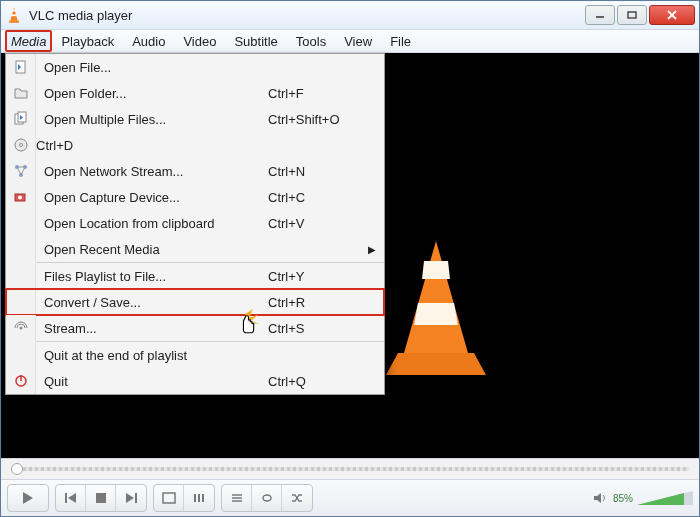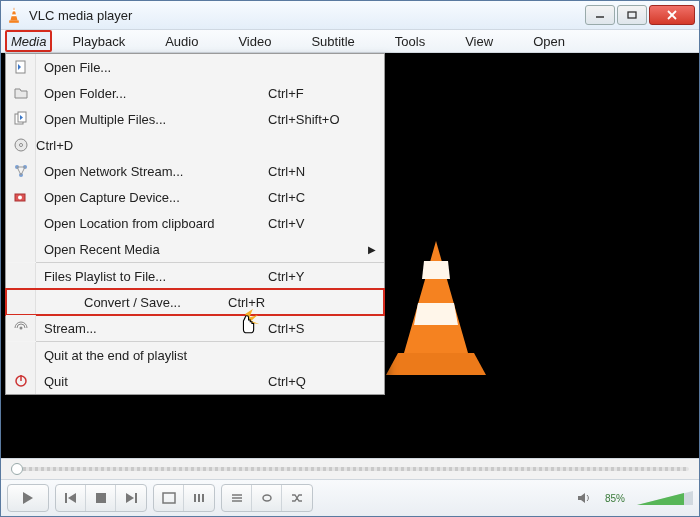--- a/index.html
+++ b/index.html
@@ -8,49 +8,49 @@
 .window { width: 700px; height: 517px; border: 1px solid #5a7aa0; display: flex; flex-direction: column; background: #fff; }
 
 .titlebar { height: 24px; background: linear-gradient(#f7fbff,#e4eef9); display: flex; align-items: center; padding: 14px 4px; border-bottom: 1px solid #cfd8e2; }
 .titlebar .logo { width: 18px; height: 18px; margin-right: 6px; }
 .titlebar .title { font-size: 13px; color: #222; flex: 1; }
 .winbtns { display: flex; gap: 2px; }
 .winbtn { width: 30px; height: 20px; border: 1px solid #9aa; background: linear-gradient(#f4f4f4,#dfe6ec); border-radius: 3px; display: flex; align-items: center; justify-content: center; font-size: 10px; }
 .winbtn.close { width: 46px; background: linear-gradient(#f07068,#d43a2a); border-color: #a02820; color: #fff; font-weight: bold; }
 
 .menubar { height: 23px; background: linear-gradient(#fafcfe,#eef3f8); display: flex; align-items: stretch; padding: 0 4px; border-bottom: 1px solid #d0d7de; font-size: 13px; }
-.menubar .menuitem { padding: 2px 20px; display: flex; align-items: center; color: #222; cursor: default; }
+.menubar .menuitem { padding: 2px 9px; display: flex; align-items: center; color: #222; cursor: default; }
 .menubar .menuitem.active { background: #e8f0fa; border: 2px solid #d52b1e; border-radius: 2px; padding: 0 4px; font-style: italic; }
 
 .content { position: relative; flex: 1; background: #4c1d95; }
 .video-area { position: absolute; inset: 0; background: #000; display: flex; align-items: center; justify-content: center; }
 .cone-bg { width: 120px; height: 150px; position: absolute; left: 375px; top: 180px; }
 
 .dropdown { position: absolute; left: 4px; top: 0; width: 380px; background: #f4f4f4; border: 1px solid #9a9a9a; box-shadow: 4px 4px 8px rgba(0,0,0,.35); font-size: 13px; }
 .dropdown .row { display: flex; align-items: center; height: 26px; position: relative; }
 .dropdown .icon-col { width: 30px; display: flex; align-items: center; justify-content: center; border-right: 1px solid #e0e0e0; height: 100%; background: #f2f2f2; }
 .dropdown .label-col { flex: 1; padding-left: 8px; color: #222; }
 .dropdown .short-col { width: 100px; color: #222; text-align: left; }
 .dropdown .arrow-col { width: 16px; color: #222; font-size: 10px; }
 .dropdown .sep { height: 1px; background: #d0d0d0; margin-left: 30px; }
-.dropdown .row.highlight { outline: 2px solid #d52b1e; outline-offset: -1px; gap: 40px; }
+.dropdown .row.highlight { outline: 2px solid #d52b1e; outline-offset: -1px; }
 
 .cursor { position: absolute; left: 228px; top: 256px; width: 34px; height: 34px; pointer-events: none; z-index: 50; }
 
 .seekbar { height: 22px; background: #f2f2f2; display: flex; align-items: center; padding: 0 10px; border-top: 1px solid #d0d7de; border-bottom: 1px solid #d0d7de; }
 .seek-track { flex: 1; height: 4px; background: repeating-linear-gradient(90deg,#c9c9c9 0 3px,#e3e3e3 3px 6px); position: relative; border-radius: 2px; }
 .seek-knob { position: absolute; left: 0; top: -4px; width: 12px; height: 12px; background: #fff; border: 1px solid #9aa; border-radius: 6px; }
 
 .controls { height: 36px; background: linear-gradient(#f8fafc,#eaeef3); display: flex; align-items: center; padding: 0 6px; gap: 6px; }
 .btngrp { display: flex; border: 1px solid #bfc6cc; border-radius: 4px; overflow: hidden; background: linear-gradient(#fdfdfd,#e8ecef); }
 .cbtn { width: 30px; height: 26px; display: flex; align-items: center; justify-content: center; border-right: 1px solid #cfd5da; font-size: 12px; color: #555; }
 .cbtn:last-child { border-right: none; }
 .cbtn.play { width: 40px; }
 .spacer { flex: 1; }
-.volume { display: flex; align-items: center; gap: 12px; }
+.volume { display: flex; align-items: center; gap: 4px; }
 .vol-text { font-size: 10px; color: #3a7a3a; }
 .vol-tri { width: 56px; height: 18px; }
 
 .micon { width: 16px; height: 16px; }
 svg { display: block; }
 </style>
 </head>
 <body>
 
 <div class="window">
@@ -84,21 +84,21 @@
   </div>
 
   <div class="menubar">
     <div class="menuitem active">Media</div>
     <div class="menuitem">Playback</div>
     <div class="menuitem">Audio</div>
     <div class="menuitem">Video</div>
     <div class="menuitem">Subtitle</div>
     <div class="menuitem">Tools</div>
     <div class="menuitem">View</div>
-    <div class="menuitem">Open</div>
+    <div class="menuitem">File</div>
   </div>
 
   <div class="content">
     <div class="video-area">
       <svg class="cone-bg" viewBox="0 0 120 150">
         <polygon points="60,8 92,120 28,120" fill="#f58220"></polygon>
         <polygon points="48,28 72,28 74,46 46,46" fill="#fff6ea"></polygon>
         <polygon points="42,70 78,70 82,92 38,92" fill="#fff6ea"></polygon>
         <polygon points="22,120 98,120 110,142 10,142" fill="#ec7a1a"></polygon>
       </svg>

